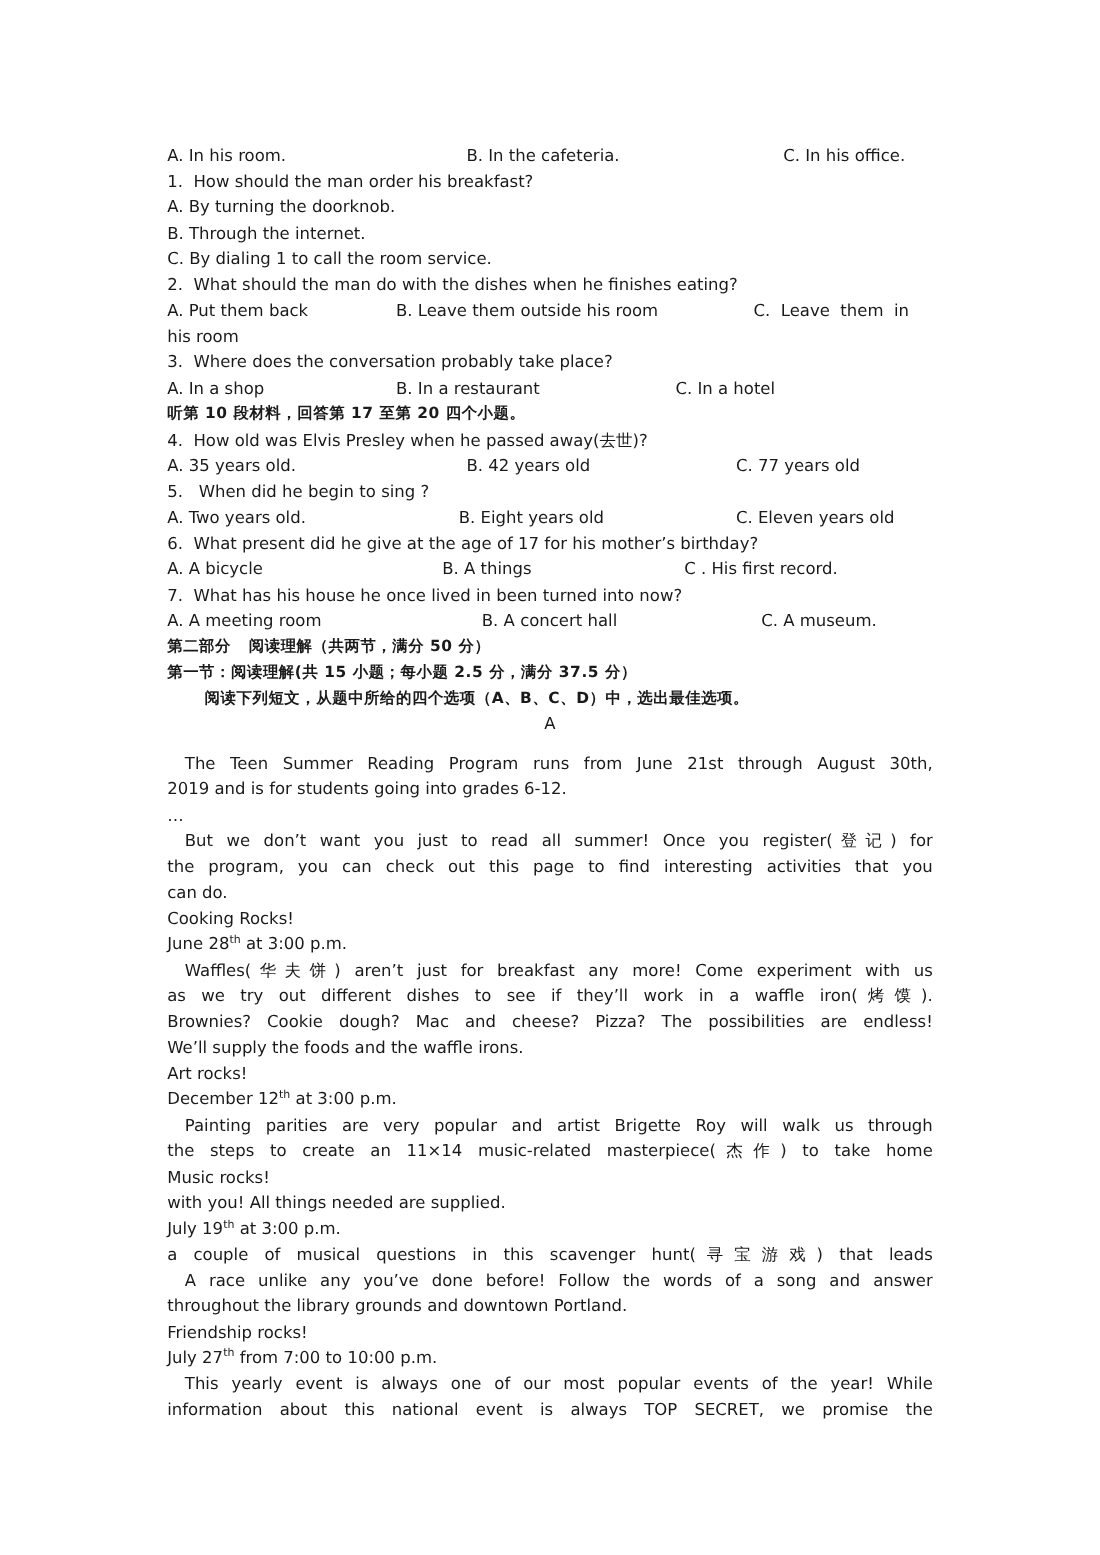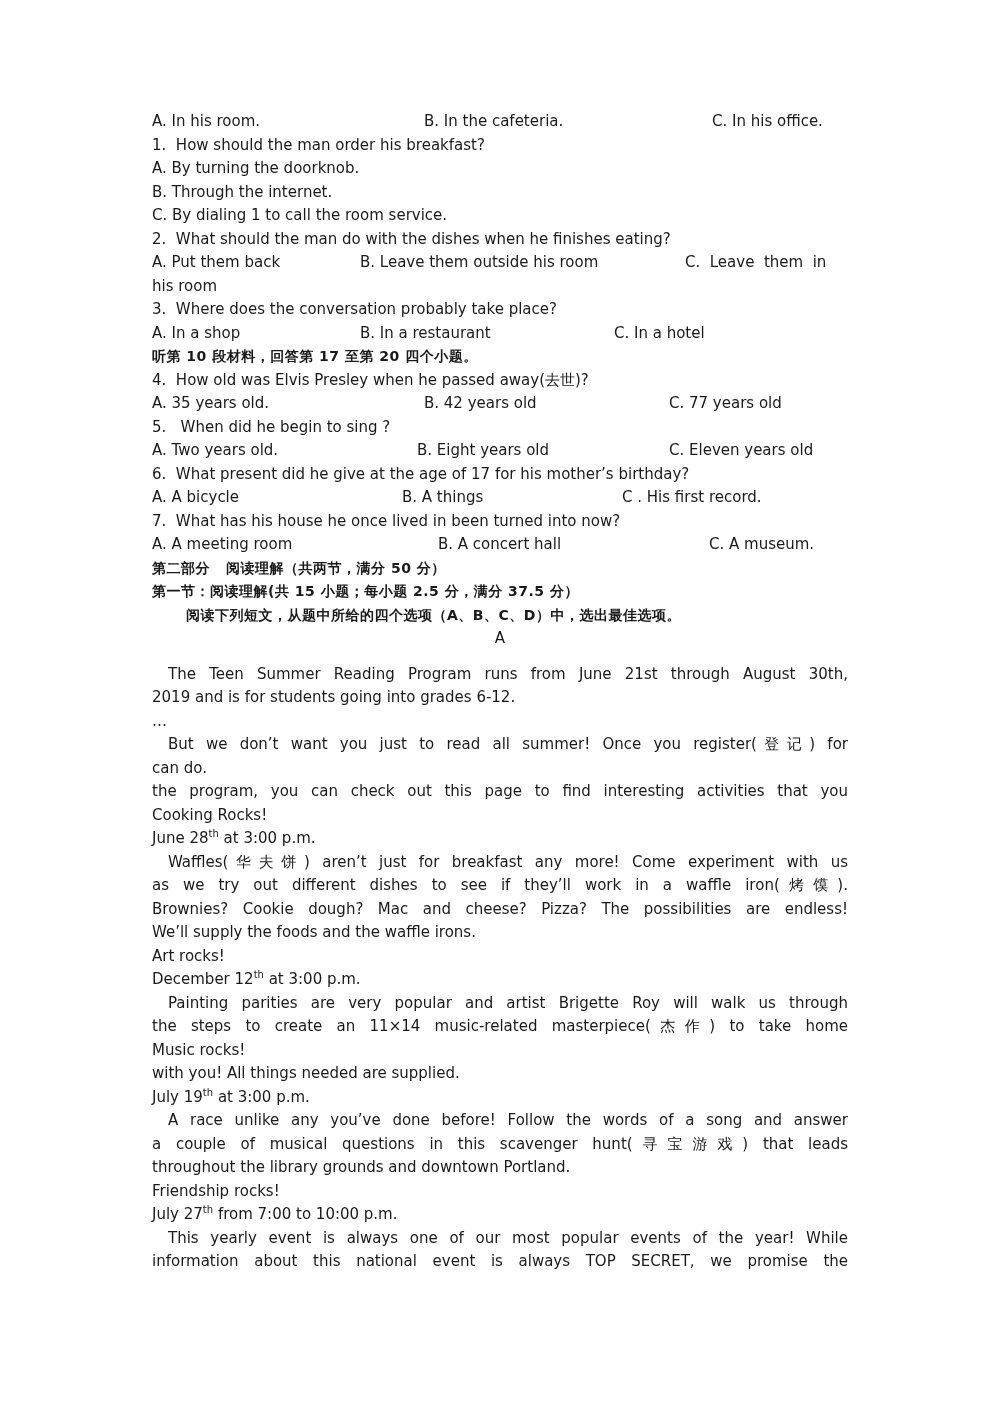--- a/index.html
+++ b/index.html
@@ -10,21 +10,21 @@
   body {
     width: 1000px;
     height: 1414px;
     position: relative;
     font-family: "DejaVu Sans", "Liberation Sans", sans-serif;
     overflow: hidden;
   }
   #doc {
     position: absolute;
     left: 152px;
-    top: 110px;
+    top: 130px;
     width: 696px;
     font-size: 15px;
     line-height: 23.5px;
     color: #1a1a1a;
   }
   .line {
     position: relative;
     height: 23.5px;
     white-space: pre;
   }
@@ -67,44 +67,44 @@
     <div class="line"><span>3.  Where does the conversation probably take place?</span></div>
     <div class="line"><span>A. In a shop</span><span class="seg-abs" style="left: 208px;">B. In a restaurant</span><span class="seg-abs" style="left: 462px;">C. In a hotel</span></div>
     <div class="line bold"><span>听第 10 段材料，回答第 17 至第 20 四个小题。</span></div>
     <div class="line"><span>4.  How old was Elvis Presley when he passed away(去世)?</span></div>
     <div class="line"><span>A. 35 years old.</span><span class="seg-abs" style="left: 272px;">B. 42 years old</span><span class="seg-abs" style="left: 517px;">C. 77 years old</span></div>
     <div class="line"><span>5.   When did he begin to sing ?</span></div>
     <div class="line"><span>A. Two years old.</span><span class="seg-abs" style="left: 265px;">B. Eight years old</span><span class="seg-abs" style="left: 517px;">C. Eleven years old</span></div>
     <div class="line"><span>6.  What present did he give at the age of 17 for his mother’s birthday?</span></div>
     <div class="line"><span>A. A bicycle</span><span class="seg-abs" style="left: 250px;">B. A things</span><span class="seg-abs" style="left: 470px;">C . His first record.</span></div>
     <div class="line"><span>7.  What has his house he once lived in been turned into now?</span></div>
-    <div class="line"><span>A. A meeting room</span><span class="seg-abs" style="left: 286px;">B. A concert hall</span><span class="seg-abs" style="left: 540px; margin-left: 17px;">C. A museum.</span></div>
+    <div class="line"><span>A. A meeting room</span><span class="seg-abs" style="left: 286px;">B. A concert hall</span><span class="seg-abs" style="left: 540px;">C. A museum.</span></div>
     <div class="line bold"><span>第二部分   阅读理解（共两节，满分 50 分）</span></div>
     <div class="line bold"><span>第一节：阅读理解(共 15 小题；每小题 2.5 分，满分 37.5 分）</span></div>
     <div class="line bold" style="padding-left: 34px;"><span>阅读下列短文，从题中所给的四个选项（A、B、C、D）中，选出最佳选项。</span></div>
     <div class="line center"><span>A</span></div>
     <div class="line justify" style="padding-left: 16px; margin-top: 12px;"><span>The Teen Summer Reading Program runs from June 21st through August 30th,</span></div>
     <div class="line"><span>2019 and is for students going into grades 6-12.</span></div>
     <div class="line"><span>…</span></div>
     <div class="line justify" style="padding-left: 16px;"><span>But we don’t want you just to read all summer! Once you register(登记) for</span></div>
+    <div class="line justify"><span>the program, you can check out this page to find interesting activities that you</span></div>
     <div class="line"><span>can do.</span></div>
-    <div class="line justify"><span>the program, you can check out this page to find interesting activities that you</span></div>
     <div class="line"><span>Cooking Rocks!</span></div>
     <div class="line"><span>June 28</span><span class="sup">th</span><span> at 3:00 p.m.</span></div>
     <div class="line justify" style="padding-left: 16px;"><span>Waffles(华夫饼) aren’t just for breakfast any more! Come experiment with us</span></div>
     <div class="line justify"><span>as we try out different dishes to see if they’ll work in a waffle iron(烤馍).</span></div>
     <div class="line justify"><span>Brownies? Cookie dough? Mac and cheese? Pizza? The possibilities are endless!</span></div>
     <div class="line"><span>We’ll supply the foods and the waffle irons.</span></div>
     <div class="line"><span>Art rocks!</span></div>
     <div class="line"><span>December 12</span><span class="sup">th</span><span> at 3:00 p.m.</span></div>
     <div class="line justify" style="padding-left: 16px;"><span>Painting parities are very popular and artist Brigette Roy will walk us through</span></div>
     <div class="line justify"><span>the steps to create an 11×14 music-related masterpiece(杰作) to take home</span></div>
     <div class="line"><span>Music rocks!</span></div>
     <div class="line"><span>with you! All things needed are supplied.</span></div>
     <div class="line"><span>July 19</span><span class="sup">th</span><span> at 3:00 p.m.</span></div>
+    <div class="line justify"><span>a couple of musical questions in this scavenger hunt(寻宝游戏) that leads</span></div>
     <div class="line justify" style="padding-left: 16px;"><span>A race unlike any you’ve done before! Follow the words of a song and answer</span></div>
-    <div class="line justify"><span>a couple of musical questions in this scavenger hunt(寻宝游戏) that leads</span></div>
     <div class="line"><span>throughout the library grounds and downtown Portland.</span></div>
     <div class="line"><span>Friendship rocks!</span></div>
     <div class="line"><span>July 27</span><span class="sup">th</span><span> from 7:00 to 10:00 p.m.</span></div>
     <div class="line justify" style="padding-left: 16px;"><span>This yearly event is always one of our most popular events of the year! While</span></div>
     <div class="line justify"><span>information about this national event is always TOP SECRET, we promise the</span></div>
   </div>
 
 </body></html>

